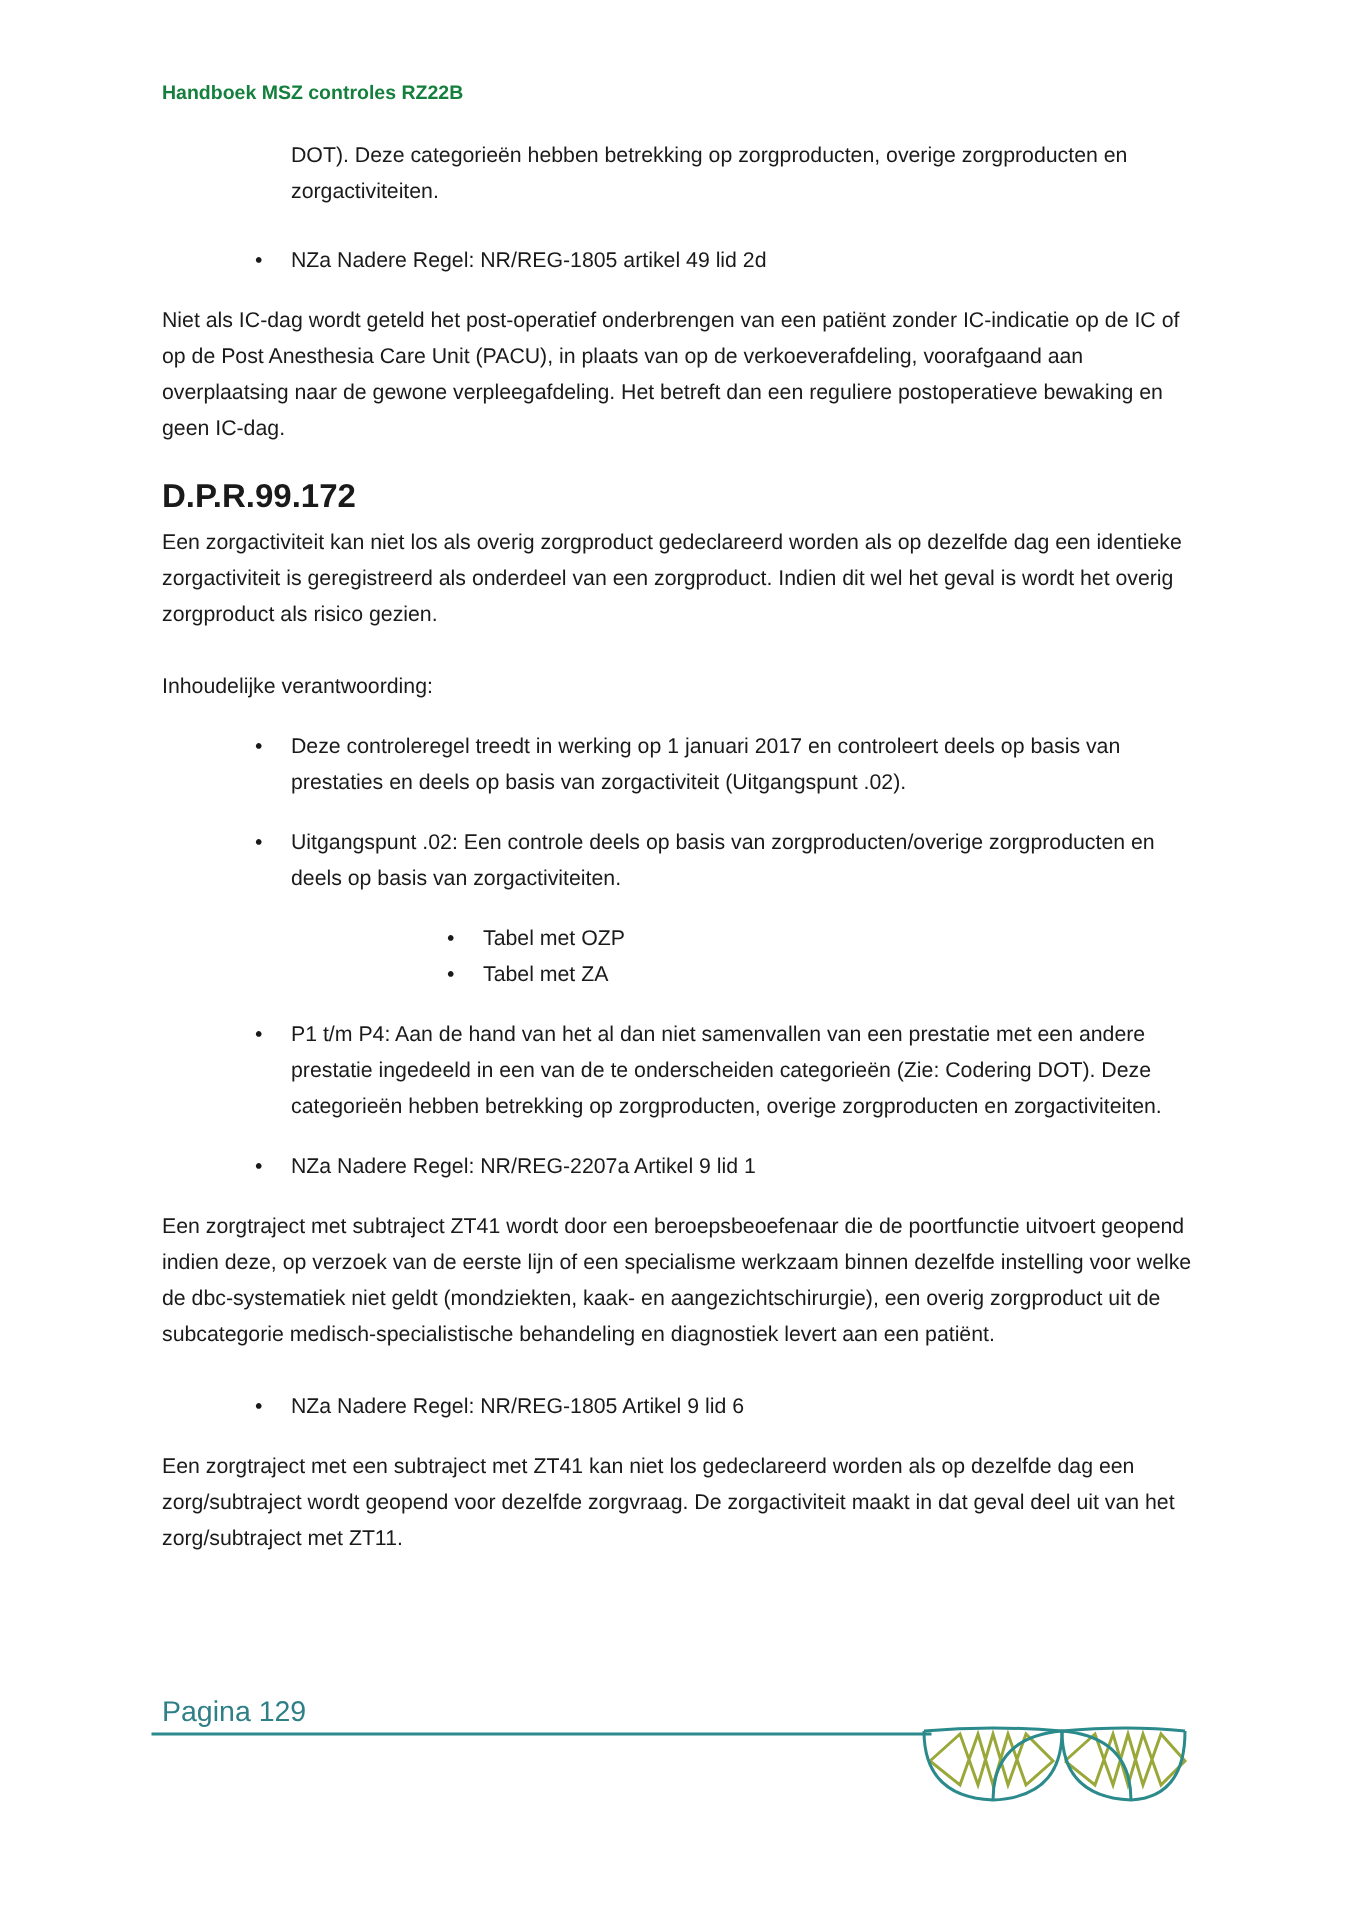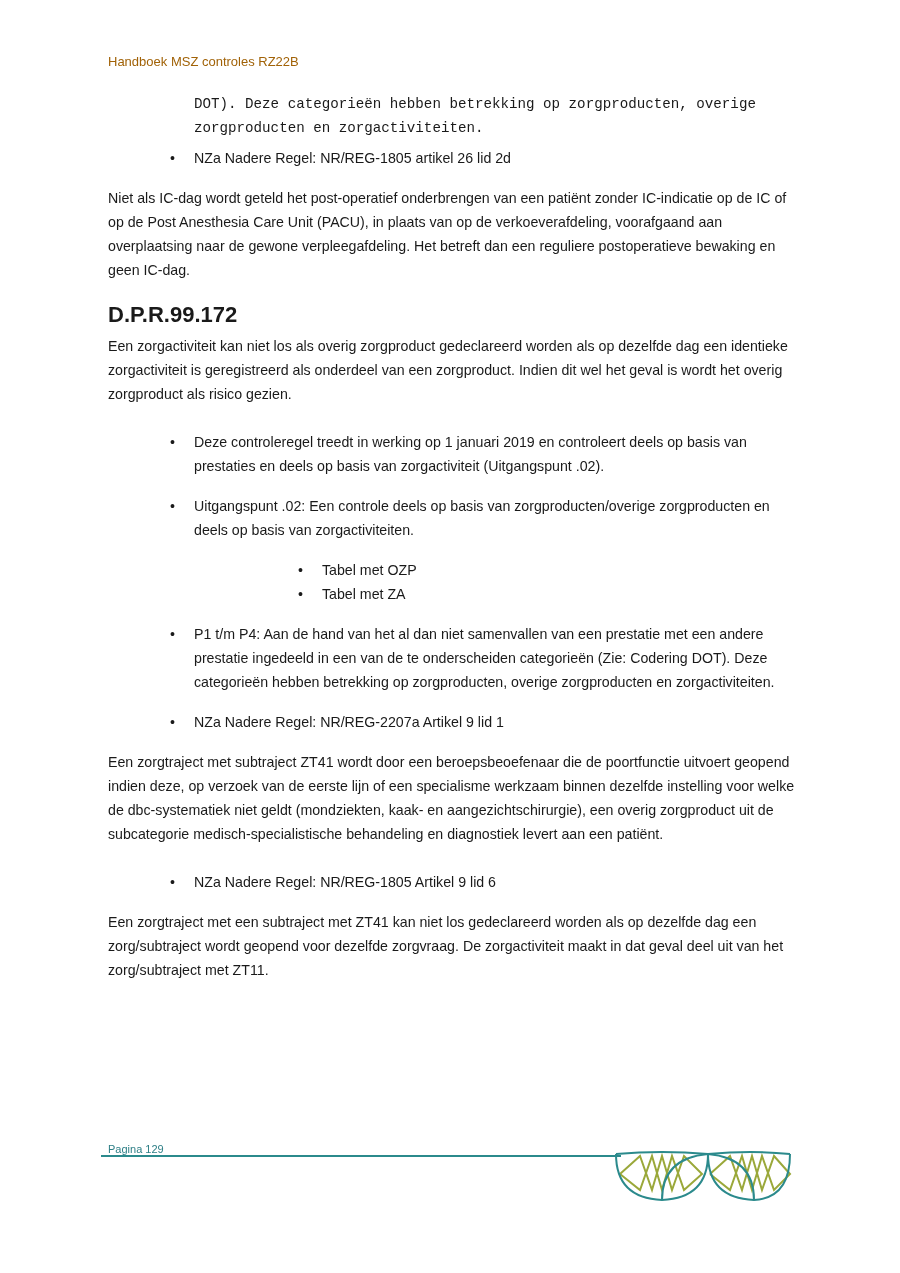--- a/index.html
+++ b/index.html
@@ -1,46 +1,47 @@
 <!DOCTYPE html>
 <html><head>
 <meta charset="utf-8">
 <style>
   html, body { margin: 0; padding: 0; background: #ffffff; }
   body { width: 900px; height: 1273px; position: relative; overflow: hidden;
          font-family: "Liberation Sans", "DejaVu Sans", sans-serif; color: #1a1a1a; }
-  .header { position: absolute; left: 108px; top: 54px; font-size: 13px; color: #a16207; }
+  .header { position: absolute; left: 108px; top: 54px; font-size: 13px; color: #15803d; font-weight: bold; }
   .content { position: absolute; left: 108px; top: 92px; width: 690px; font-size: 14.2px; line-height: 24px; }
   p { margin: 0; }
   .para { margin-bottom: 16px; }
   .b1 { position: relative; padding-left: 86px; }
   .b1 .dot { position: absolute; left: 62px; top: 0; }
   .b2 { position: relative; padding-left: 214px; }
   .b2 .dot { position: absolute; left: 190px; top: 0; }
   .h { font-weight: bold; font-size: 22px; margin: 20px 0 6px 0; line-height: 26px; }
-  .footer-text { position: absolute; left: 108px; top: 1131px; font-size: 11px; color: #2e7f86; margin-top: 12px; }
+  .footer-text { position: absolute; left: 108px; top: 1131px; font-size: 19px; color: #2e7f86; }
   .footer-line { position: absolute; left: 101px; top: 1155px; width: 520px; height: 2px; background: #2b8a8c; }
   .logo { position: absolute; left: 612px; top: 1150px; }
 </style>
 </head>
 <body>
 
 <div class="header">Handboek MSZ controles RZ22B</div>
 
 <div class="content">
-  <p class="b1" style="margin-bottom:6px;font-family:Liberation Mono, monospace;"><span>DOT). Deze categorieën hebben betrekking op zorgproducten, overige zorgproducten en zorgactiviteiten.</span></p>
-  <p class="b1 para"><span class="dot">•</span><span>NZa Nadere Regel: NR/REG-1805 artikel 26 lid 2d</span></p>
+  <p class="b1" style="margin-bottom:22px;"><span>DOT). Deze categorieën hebben betrekking op zorgproducten, overige zorgproducten en zorgactiviteiten.</span></p>
+  <p class="b1 para"><span class="dot">•</span><span>NZa Nadere Regel: NR/REG-1805 artikel 49 lid 2d</span></p>
 
   <p class="para">Niet als IC-dag wordt geteld het post-operatief onderbrengen van een patiënt zonder IC-indicatie op de IC of op de Post Anesthesia Care Unit (PACU), in plaats van op de verkoeverafdeling, voorafgaand aan overplaatsing naar de gewone verpleegafdeling. Het betreft dan een reguliere postoperatieve bewaking en geen IC-dag.</p>
 
   <div class="h">D.P.R.99.172</div>
   <p class="para" style="margin-bottom:24px;">Een zorgactiviteit kan niet los als overig zorgproduct gedeclareerd worden als op dezelfde dag een identieke zorgactiviteit is geregistreerd als onderdeel van een zorgproduct. Indien dit wel het geval is wordt het overig zorgproduct als risico gezien.</p>
 
+  <p class="para" style="margin-bottom:16px;">Inhoudelijke verantwoording:</p>
 
-  <p class="b1 para"><span class="dot">•</span><span>Deze controleregel treedt in werking op 1 januari 2019 en controleert deels op basis van prestaties en deels op basis van zorgactiviteit (Uitgangspunt .02).</span></p>
+  <p class="b1 para"><span class="dot">•</span><span>Deze controleregel treedt in werking op 1 januari 2017 en controleert deels op basis van prestaties en deels op basis van zorgactiviteit (Uitgangspunt .02).</span></p>
   <p class="b1 para"><span class="dot">•</span><span>Uitgangspunt .02: Een controle deels op basis van zorgproducten/overige zorgproducten en deels op basis van zorgactiviteiten.</span></p>
 
   <p class="b2"><span class="dot">•</span><span>Tabel met OZP</span></p>
   <p class="b2 para"><span class="dot">•</span><span>Tabel met ZA</span></p>
 
   <p class="b1 para"><span class="dot">•</span><span>P1 t/m P4: Aan de hand van het al dan niet samenvallen van een prestatie met een andere prestatie ingedeeld in een van de te onderscheiden categorieën (Zie: Codering DOT). Deze categorieën hebben betrekking op zorgproducten, overige zorgproducten en zorgactiviteiten.</span></p>
   <p class="b1 para"><span class="dot">•</span><span>NZa Nadere Regel:  NR/REG-2207a Artikel 9 lid 1</span></p>
 
   <p class="para" style="margin-bottom:24px;">Een zorgtraject met subtraject ZT41 wordt door een beroepsbeoefenaar die de poortfunctie uitvoert geopend indien deze, op verzoek van de eerste lijn of een specialisme werkzaam binnen dezelfde instelling voor welke de dbc-systematiek niet geldt (mondziekten, kaak- en aangezichtschirurgie), een overig zorgproduct uit de subcategorie medisch-specialistische behandeling en diagnostiek levert aan een patiënt.</p>
 

